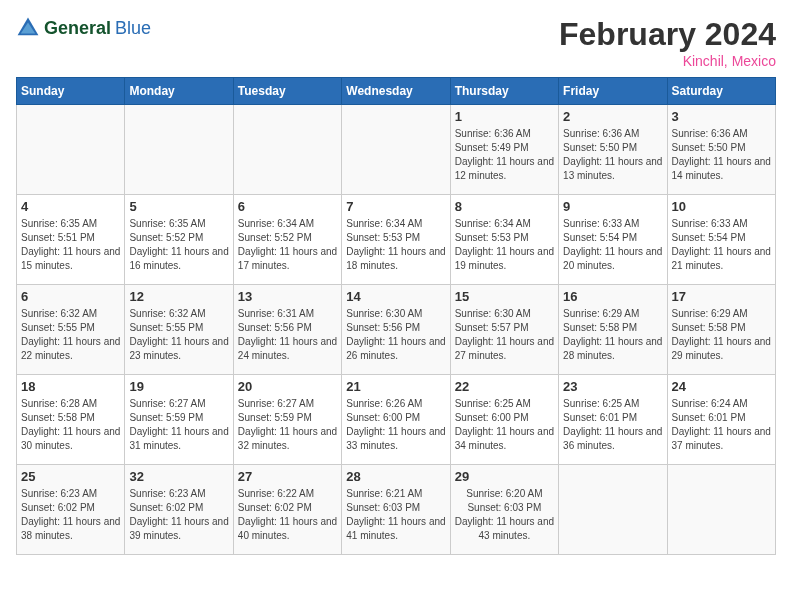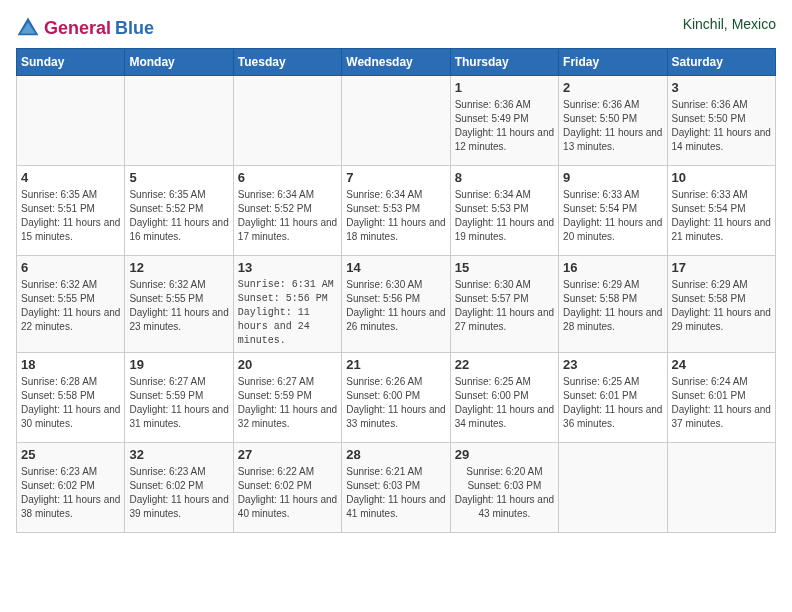--- a/index.html
+++ b/index.html
@@ -17,42 +17,42 @@
       margin-bottom: 8px;
     }
     .logo {
       display: flex;
       align-items: center;
       gap: 4px;
     }
     .logo-text-general {
       font-size: 18px;
       font-weight: bold;
-      color: #be185d;
+      color: #14532d;
     }
     .logo-text-blue {
       font-size: 18px;
-      font-weight: bold;
+      font-weight: normal;
       color: #2a6db5;
     }
     .logo-icon {
       width: 24px;
       height: 24px;
     }
     .title-block {
       text-align: right;
     }
     .month-year {
       font-size: 32px;
       font-weight: bold;
       color: #333;
     }
     .location {
       font-size: 14px;
-      color: #14532d;
+      color: #ec4899;
     }
     table {
       width: 100%;
       border-collapse: collapse;
       font-size: 11px;
     }
     thead th {
       background-color: #2a6db5;
       color: #fff;
       padding: 6px 4px;
@@ -97,20 +97,21 @@
 <div class="header">
   <div class="logo">
     <svg class="logo-icon" viewBox="0 0 30 30" xmlns="http://www.w3.org/2000/svg">
       <polygon points="15,2 28,24 2,24" fill="#2a6db5"></polygon>
       <polygon points="15,8 24,22 6,22" fill="#5a9fd4"></polygon>
     </svg>
     <span class="logo-text-general">General</span>
     <span class="logo-text-blue">Blue</span>
   </div>
   <div class="title-block">
+    <div class="month-year">February 2024</div>
     <div class="location">Kinchil, Mexico</div>
   </div>
 </div>
 
 <table>
   <thead>
     <tr>
     <th>Sunday</th>
         <th>Monday</th>
         <th>Tuesday</th>
@@ -197,21 +198,21 @@
 Daylight: 11 hours and 22 minutes.</div>
         </td>
         <td>
           <span class="day-num">12</span>
           <div class="day-info" style="white-space: pre-line;">Sunrise: 6:32 AM
 Sunset: 5:55 PM
 Daylight: 11 hours and 23 minutes.</div>
         </td>
         <td>
           <span class="day-num">13</span>
-          <div class="day-info" style="white-space: pre-line; font-family: Liberation Mono, monospace;">Sunrise: 6:31 AM
+          <div class="day-info" style="white-space: pre-line;">Sunrise: 6:31 AM
 Sunset: 5:56 PM
 Daylight: 11 hours and 24 minutes.</div>
         </td>
         <td>
           <span class="day-num">14</span>
           <div class="day-info" style="white-space: pre-line;">Sunrise: 6:30 AM
 Sunset: 5:56 PM
 Daylight: 11 hours and 26 minutes.</div>
         </td>
         <td>

